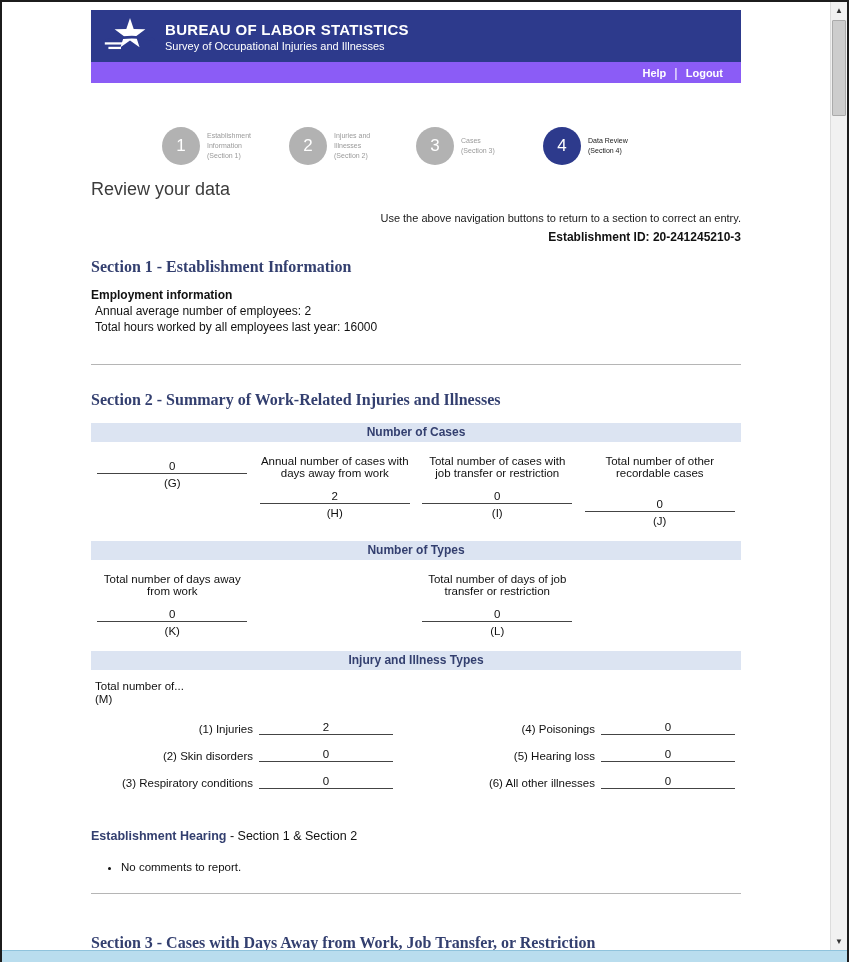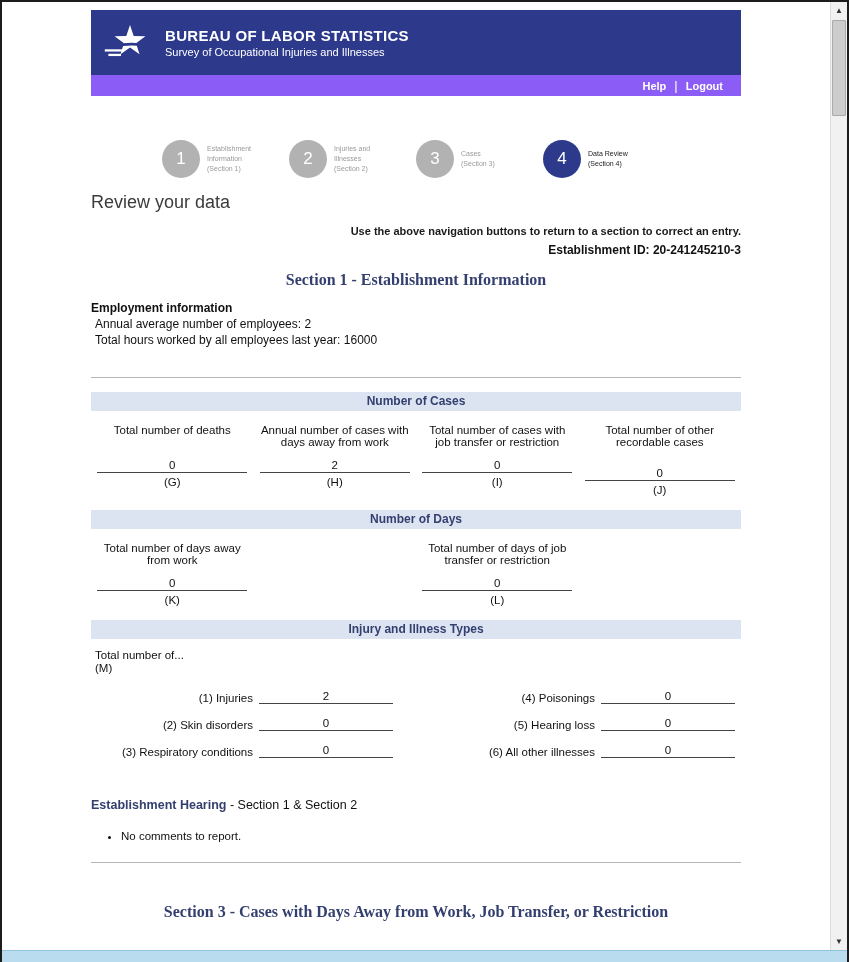--- a/index.html
+++ b/index.html
@@ -29,21 +29,21 @@
   .sb-thumb {
     position:absolute; top:18px; left:1px; width:14px; height:96px;
     background:#cdcdcd; border:1px solid #ababab; border-radius:1px;
   }
 
   .content { position:absolute; top:0; left:0; right:17px; bottom:12px; overflow:hidden; }
   .page { width:650px; margin:0 auto; }
 
   
   .navy-bar {
-    margin-top:8px; height:65px; background:#2d3a8c; color:#fff;
+    margin-top:8px; height:52px; background:#2d3a8c; color:#fff;
     display:flex; align-items:center; padding-left:12px;
   }
   .logo { width:54px; height:44px; margin-right:8px; flex:0 0 auto; }
   .hdr-title { font-size:15px; font-weight:bold; letter-spacing:.3px; }
   .hdr-sub { font-size:11px; margin-top:2px; }
   .red-bar {
     height:21px; background:#8b5cf6; color:#fff;
     display:flex; align-items:center; justify-content:flex-end; padding-right:10px;
     font-size:11px; font-weight:bold;padding-left:27px;
   }
@@ -55,26 +55,26 @@
   .step { width:127px; display:flex; align-items:center; cursor:pointer; }
   .circle {
     width:38px; height:38px; border-radius:50%; background:#b2b2b2; color:#fff;
     font-size:17px; display:flex; align-items:center; justify-content:center; flex:0 0 auto;
   }
   .step.active .circle { background:#2d3a8c; }
   .step-label { font-size:7px; color:#9a9a9a; line-height:1.4; margin-left:7px; }
   .step.active .step-label { color:#1a1a1a; }
 
   .page-title { margin-top:14px; font-size:18px; color:#3c3c3c; }
-  .instruction { margin-top:12px; text-align:right; font-size:11px; color:#1a1a1a;font-weight:bold; }
+  .instruction { margin-top:12px; text-align:right; font-size:11px; color:#1a1a1a; }
   .estab-id { margin-top:6px; text-align:right; font-size:12px; font-weight:bold; color:#111; }
 
   .section-heading {
     font-family:"Liberation Serif", serif; font-weight:bold; font-size:16px;
-    color:#333f6f; margin-top:14px;text-align:center;
+    color:#333f6f; margin-top:14px;
   }
   .emp-head { margin-top:12px; font-size:12px; font-weight:bold; color:#111; }
   .emp-row { margin-top:2px; font-size:12px; color:#111; padding-left:4px; }
 
   .divider { border:none; border-top:1px solid #b5b5b5; margin:30px 0 0 0; }
   .s2-heading { margin-top:26px; }
 
   .band {
     margin-top:14px; background:#dce4f2; color:#333f6f; font-weight:bold;
     font-size:12px; text-align:center; padding:2px 0 3px 0;
@@ -172,46 +172,46 @@
       <div class="emp-head">Employment information</div>
       <div class="emp-row">
         <span>Annual average number of employees:</span> <span>2</span>
       </div>
       <div class="emp-row">
         <span>Total hours worked by all employees last year:</span> <span>16000</span>
       </div>
 
       <hr class="divider">
 
+      <div class="section-heading s2-heading">Section 2 - Summary of Work-Related Injuries and Illnesses</div>
 
       <div class="band">Number of Cases</div>
       <div class="cols-row">
         <div class="col">
-          <div class="col-label">Total number of deaths</div>
           <div class="col-value">0</div>
           <div class="col-letter">(G)</div>
         </div>
         <div class="col">
           <div class="col-label">Annual number of cases with days away from work</div>
           <div class="col-value">2</div>
           <div class="col-letter">(H)</div>
         </div>
         <div class="col">
           <div class="col-label">Total number of cases with job transfer or restriction</div>
           <div class="col-value">0</div>
           <div class="col-letter">(I)</div>
         </div>
         <div class="col jcol">
           <div class="col-label">Total number of other recordable cases</div>
           <div class="col-value">0</div>
           <div class="col-letter">(J)</div>
         </div>
       </div>
 
-      <div class="band">Number of Days</div>
+      <div class="band">Number of Types</div>
       <div class="cols-row">
         <div class="col">
           <div class="col-label">Total number of days away from work</div>
           <div class="col-value">0</div>
           <div class="col-letter">(K)</div>
         </div>
         <div class="col"></div>
         <div class="col">
           <div class="col-label">Total number of days of job transfer or restriction</div>
           <div class="col-value">0</div>

